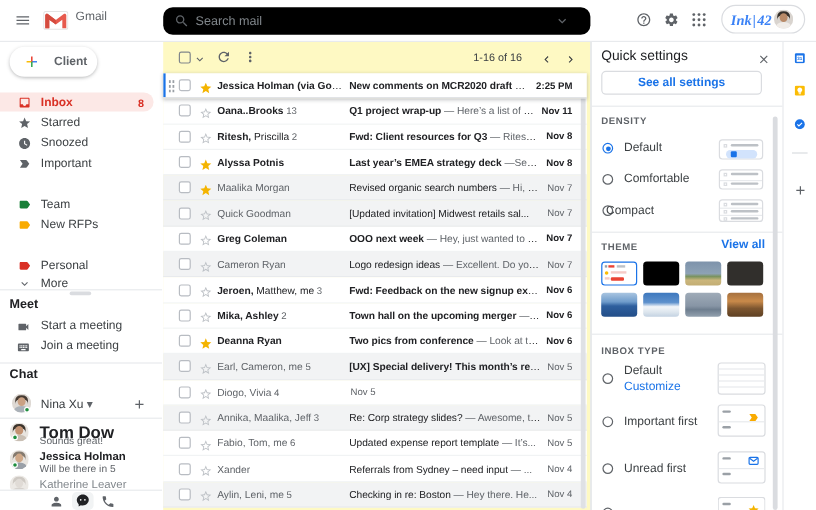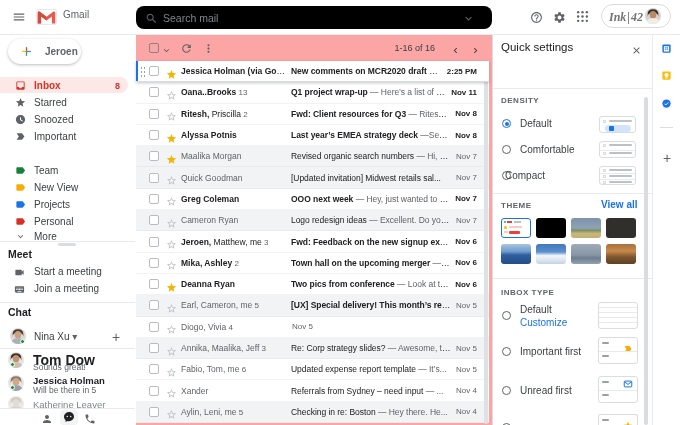--- a/index.html
+++ b/index.html
@@ -3,34 +3,34 @@
 *{margin:0;padding:0;box-sizing:border-box}
 html,body{width:680px;height:425px;overflow:hidden;background:#fff;
  font-family:"Liberation Sans",sans-serif;-webkit-font-smoothing:antialiased}
 .abs{position:absolute}
 #app{position:relative;width:680px;height:425px}
 
 #hdr{position:absolute;left:0;top:0;width:680px;height:35px;background:#fff;border-bottom:1px solid #e8eaed}
 #sb{position:absolute;left:136px;top:6px;width:356px;height:23px;background:#000000;border-radius:8px}
 #sb .ph{position:absolute;left:27px;top:6px;font-size:10.5px;color:#80868b}
 #acct{position:absolute;left:601px;top:4px;width:70px;height:24px;border:1px solid #dadce0;border-radius:13px}
-#ink{position:absolute;left:7px;top:5px;font-family:"Liberation Serif",serif;font-style:italic;font-weight:bold;font-size:12px;color:#737373}
+#ink{position:absolute;left:7px;top:5px;font-family:"Liberation Serif",serif;font-style:italic;font-weight:bold;font-size:12px;color:#3b82f6}
 
 #nav{position:absolute;left:0;top:35px;width:135px;height:390px;background:#fff}
 #compose{position:absolute;left:8px;top:4px;width:73px;height:25px;background:#fff;border-radius:13px;box-shadow:0 1px 3px rgba(60,64,67,.35);}
 #compose span{position:absolute;left:37px;top:7px;font-size:10px;font-weight:bold;color:#5f6368}
 .ni{position:absolute;left:0;width:130px;height:16px;line-height:16px;font-size:10px;color:#3c4043}
 .ni svg,.ni .lic{position:absolute;left:15px;top:2.5px}
 .ni .lbl{position:absolute;left:34px;top:1px}
 #inboxrow{background:#fce8e6;border-radius:0 8px 8px 0;color:#d93025;font-weight:bold;width:128px}
 #inboxrow .cnt{position:absolute;right:8px;top:1px;font-size:9px}
 .sect{position:absolute;left:8px;font-size:10.5px;font-weight:bold;color:#202124}
 .mrow{position:absolute;left:0;width:135px;font-size:10px;color:#3c4043}
 
-#list{position:absolute;left:136px;top:35px;width:356px;height:390px;background:#fca5a5}
+#list{position:absolute;left:136px;top:35px;width:356px;height:390px;background:#fef9c3}
 #tb{position:absolute;left:0;top:0;width:356px;height:26px}
 .row{position:relative;height:21.3px;display:flex;align-items:center;padding-left:13px;background:#fff;border-bottom:1px solid #f1f3f4;overflow:hidden}
 .row.hov{box-shadow:0 1px 3px rgba(60,64,67,.3);z-index:2;border-bottom-color:#dadce0}
 .row.g{background:#f2f3f4;border-bottom-color:#e8eaed}
 .cb{width:10px;height:10px;border:1px solid #b8bcc2;border-radius:2px;flex:none;margin-right:7px;background:#fff}
 .st{flex:none;width:11px;height:11px;margin-right:4px}
 .from{flex:none;width:106px;margin-right:4px;font-size:8.5px;color:#5f6368;white-space:nowrap;overflow:hidden;text-overflow:ellipsis}
 .row.u .from{color:#202124}
 .from b{font-weight:bold;color:#202124}
 .from i{font-style:normal;font-size:8px;color:#5f6368}
@@ -117,21 +117,21 @@
 </div>
 </div>
 <div id="nav">
 <div id="compose">
         <svg style="position:absolute;left:12px;top:6px" width="13" height="13" viewBox="0 0 24 24">
 <path d="M4 10.8h8v2.4H4z" fill="#fbbc04"></path>
 <path d="M12 10.8h8v2.4h-8z" fill="#4285f4"></path>
 <path d="M10.8 4h2.4v8h-2.4z" fill="#ea4335"></path>
 <path d="M10.8 12h2.4v8h-2.4z" fill="#34a853"></path>
         </svg>
-        <span>Jeroen</span>
+        <span>Client</span>
       </div>
 <div class="ni" id="inboxrow" style="top:42px">
         <svg width="11" height="11" viewBox="0 0 24 24">
           <path d="M19 3H4.99c-1.11 0-1.98.89-1.98 2L3 19c0 1.1.88 2 1.99 2H19c1.1 0 2-.9 2-2V5c0-1.11-.9-2-2-2zm0 12h-4c0 1.66-1.35 3-3 3s-3-1.34-3-3H4.99V5H19v10z" fill="#d93025"></path>
         </svg>
         <span class="lbl">Inbox</span>
         <span class="cnt">8</span>
       </div>
 <div class="ni" style="top:59px">
         <svg width="11" height="11" viewBox="0 0 24 24">
@@ -154,27 +154,21 @@
 <div class="ni" style="top:127px">
         <svg width="11" height="11" viewBox="0 0 24 24">
           <path d="M17.63 5.84C17.27 5.33 16.67 5 16 5L5 5.01C3.9 5.01 3 5.9 3 7v10c0 1.1.9 1.99 2 1.99L16 19c.67 0 1.27-.33 1.63-.84L22 12l-4.37-6.16z" fill="#188038"></path>
         </svg>
         <span class="lbl">Team</span>
       </div>
 <div class="ni" style="top:144px">
         <svg width="11" height="11" viewBox="0 0 24 24">
           <path d="M17.63 5.84C17.27 5.33 16.67 5 16 5L5 5.01C3.9 5.01 3 5.9 3 7v10c0 1.1.9 1.99 2 1.99L16 19c.67 0 1.27-.33 1.63-.84L22 12l-4.37-6.16z" fill="#f9ab00"></path>
         </svg>
-        <span class="lbl">New View</span>
-      </div>
-<div class="ni" style="top:161px">
-        <svg width="11" height="11" viewBox="0 0 24 24">
-          <path d="M17.63 5.84C17.27 5.33 16.67 5 16 5L5 5.01C3.9 5.01 3 5.9 3 7v10c0 1.1.9 1.99 2 1.99L16 19c.67 0 1.27-.33 1.63-.84L22 12l-4.37-6.16z" fill="#1a73e8"></path>
-        </svg>
-        <span class="lbl">Projects</span>
+        <span class="lbl">New RFPs</span>
       </div>
 <div class="ni" style="top:193px">
         <svg width="11" height="11" viewBox="0 0 24 24">
           <path d="M16.59 8.59L12 13.17 7.41 8.59 6 10l6 6 6-6z" fill="#5f6368"></path>
         </svg>
         <span class="lbl">More</span>
       </div>
 <div class="ni" style="top:178px">
         <svg width="11" height="11" viewBox="0 0 24 24">
           <path d="M17.63 5.84C17.27 5.33 16.67 5 16 5L5 5.01C3.9 5.01 3 5.9 3 7v10c0 1.1.9 1.99 2 1.99L16 19c.67 0 1.27-.33 1.63-.84L22 12l-4.37-6.16z" fill="#d93025"></path>
@@ -452,20 +446,21 @@
           <div class="dt">Nov 4</div>
         </div>
 </div>
 <div class="abs" style="left:348px;top:27px;width:4px;height:362px;background:#dfe1e5;border-radius:2px"></div>
 </div>
 <div id="qs">
 <div class="ttl">Quick settings</div>
 <div class="abs" style="left:138px;top:7px"><svg width="11" height="11" viewBox="0 0 24 24">
           <path d="M19 6.41L17.59 5 12 10.59 6.41 5 5 6.41 10.59 12 5 17.59 6.41 19 12 13.41 17.59 19 19 17.59 13.41 12z" fill="#5f6368"></path>
         </svg></div>
+<div id="sas">See all settings</div>
 <div class="qdiv" style="top:53px"></div>
 <div class="qlbl" style="top:61px">DENSITY</div>
 <div class="radio on" style="left:9px;top:84px"></div>
 <div class="rlbl" style="left:27px;top:83px">Default</div>
 <div class="radio" style="left:9px;top:110px"></div>
 <div class="rlbl" style="left:27px;top:109px">Comfortable</div>
 <div class="radio" style="left:9px;top:136px"></div>
 <div class="rlbl" style="left:12px;top:135px">Compact</div>
 <div class="dthumb" style="top:81px;height:17px">
 <div class="tinybox" style="left:3px;top:3px"></div>

